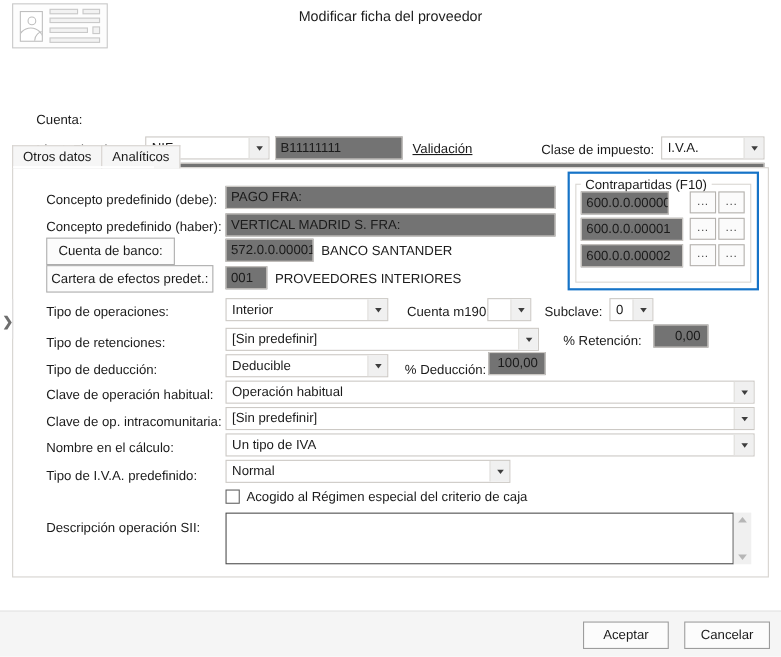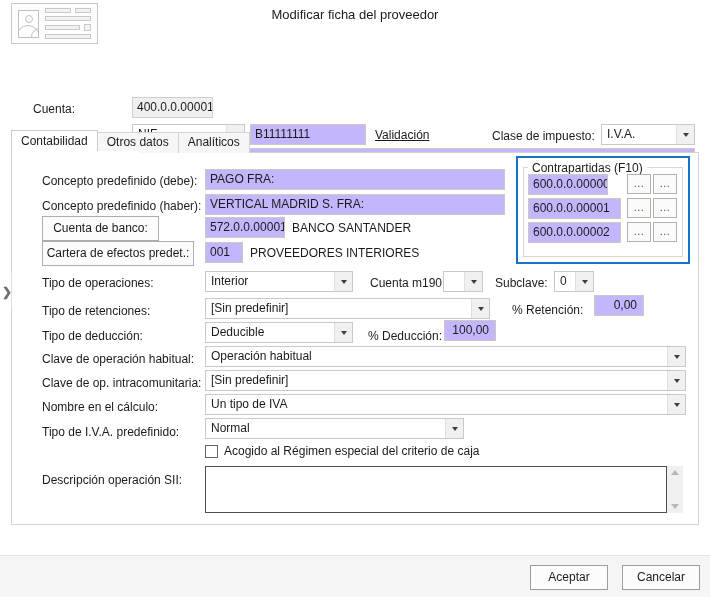--- a/index.html
+++ b/index.html
@@ -95,21 +95,21 @@
   .lbl {
     position: absolute;
     font-size: 12px;
     color: #1b1b1b;
     white-space: nowrap;
   }
   .fld {
     position: absolute;
     box-sizing: border-box;
     border: 1px solid #ccc9c5;
-    background: #c4b5fd;
+    background: #737373;
     font-family: "Liberation Sans", sans-serif;
     font-size: 12px;
     color: #1b1b1b;
     padding: 0 4px;
     line-height: 19px;
     height: 21px;
     white-space: nowrap;
     overflow: hidden;
   }
   .fld.readonly { background: #f0f0f0; border-color: #d2cfcb; }
@@ -346,42 +346,40 @@
       <div class="lrow">
           <div class="bar" style="width:46px"></div>
         </div>
     </div>
   </div>
   <div class="title">Modificar ficha del proveedor</div>
 </div>
 
 <div class="toparea">
   <div class="lbl" style="left:33px; top:57px;">Cuenta:</div>
-  <div class="fld readonly" style="left:132px; top:52px; width:81px;">400.0.0.00001</div>
 
   <div class="lbl" style="left:33px; top:84px;">Ident. Fiscal:</div>
   <div class="combo" style="left:132px; top:79px; width:113px;">
     <span>NIF</span>
     <span class="arrow"></span>
   </div>
   <div class="fld" style="left:250px; top:79px; width:116px;">B11111111</div>
   <div class="linklike" style="left:375px; top:83px;">Validación</div>
   <div class="lbl" style="left:492px; top:84px;">Clase de impuesto:</div>
   <div class="combo" style="left:601px; top:79px; width:94px;">
     <span>I.V.A.</span>
     <span class="arrow"></span>
   </div>
 
   <div class="btnlabel" style="left:29px; top:102px; width:99px;">Nombre fiscal:</div>
   <div class="fld" style="left:132px; top:103px; width:563px;">VERTICAL MADRID, S.L.</div>
 </div>
 
 <div class="tabwrap">
   <div class="tabstrip">
-    <div class="tab active">Contabilidad</div>
     <div class="tab">Otros datos</div>
     <div class="tab">Analíticos</div>
   </div>
   <div class="tabpanel"></div>
   <div class="tabpanel-mask"></div>
 </div>
 
 <div>
 
   <div class="lbl" style="left:42px; top:174px;">Concepto predefinido (debe):</div>

